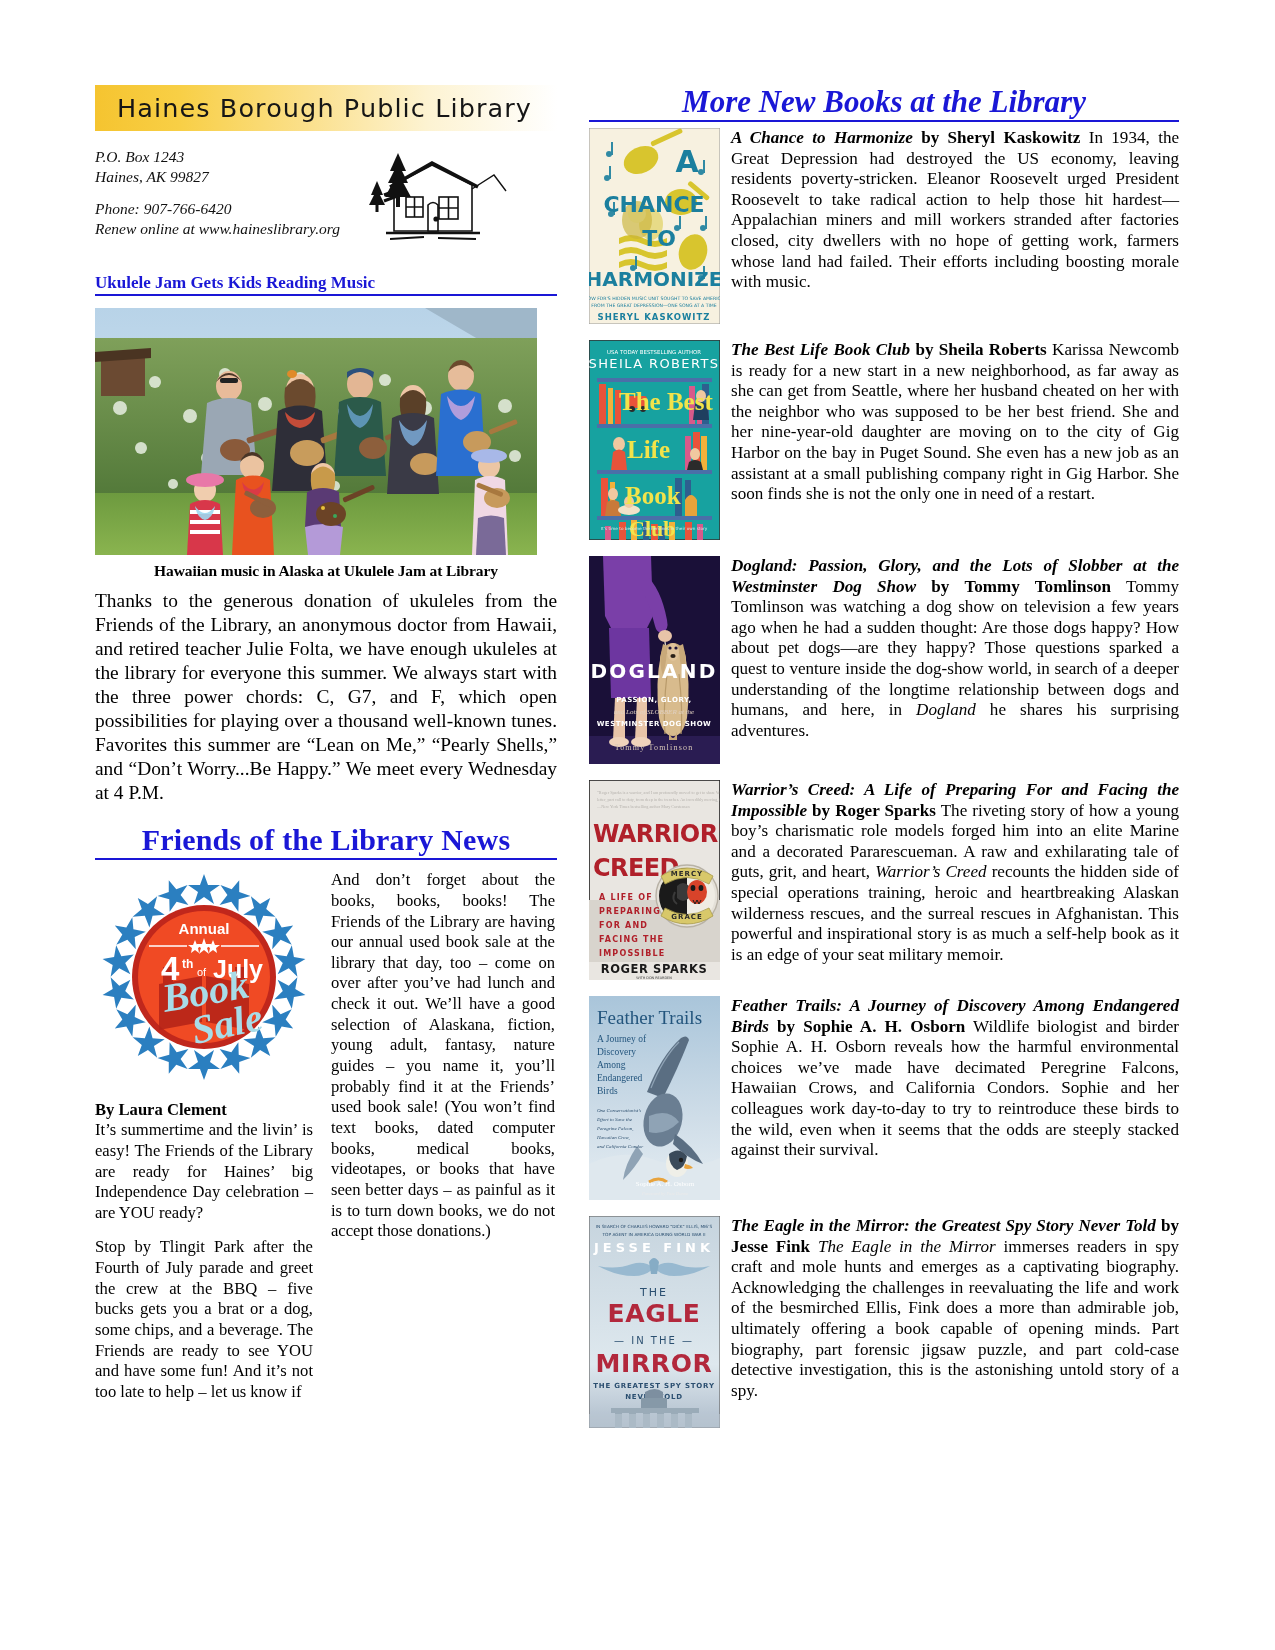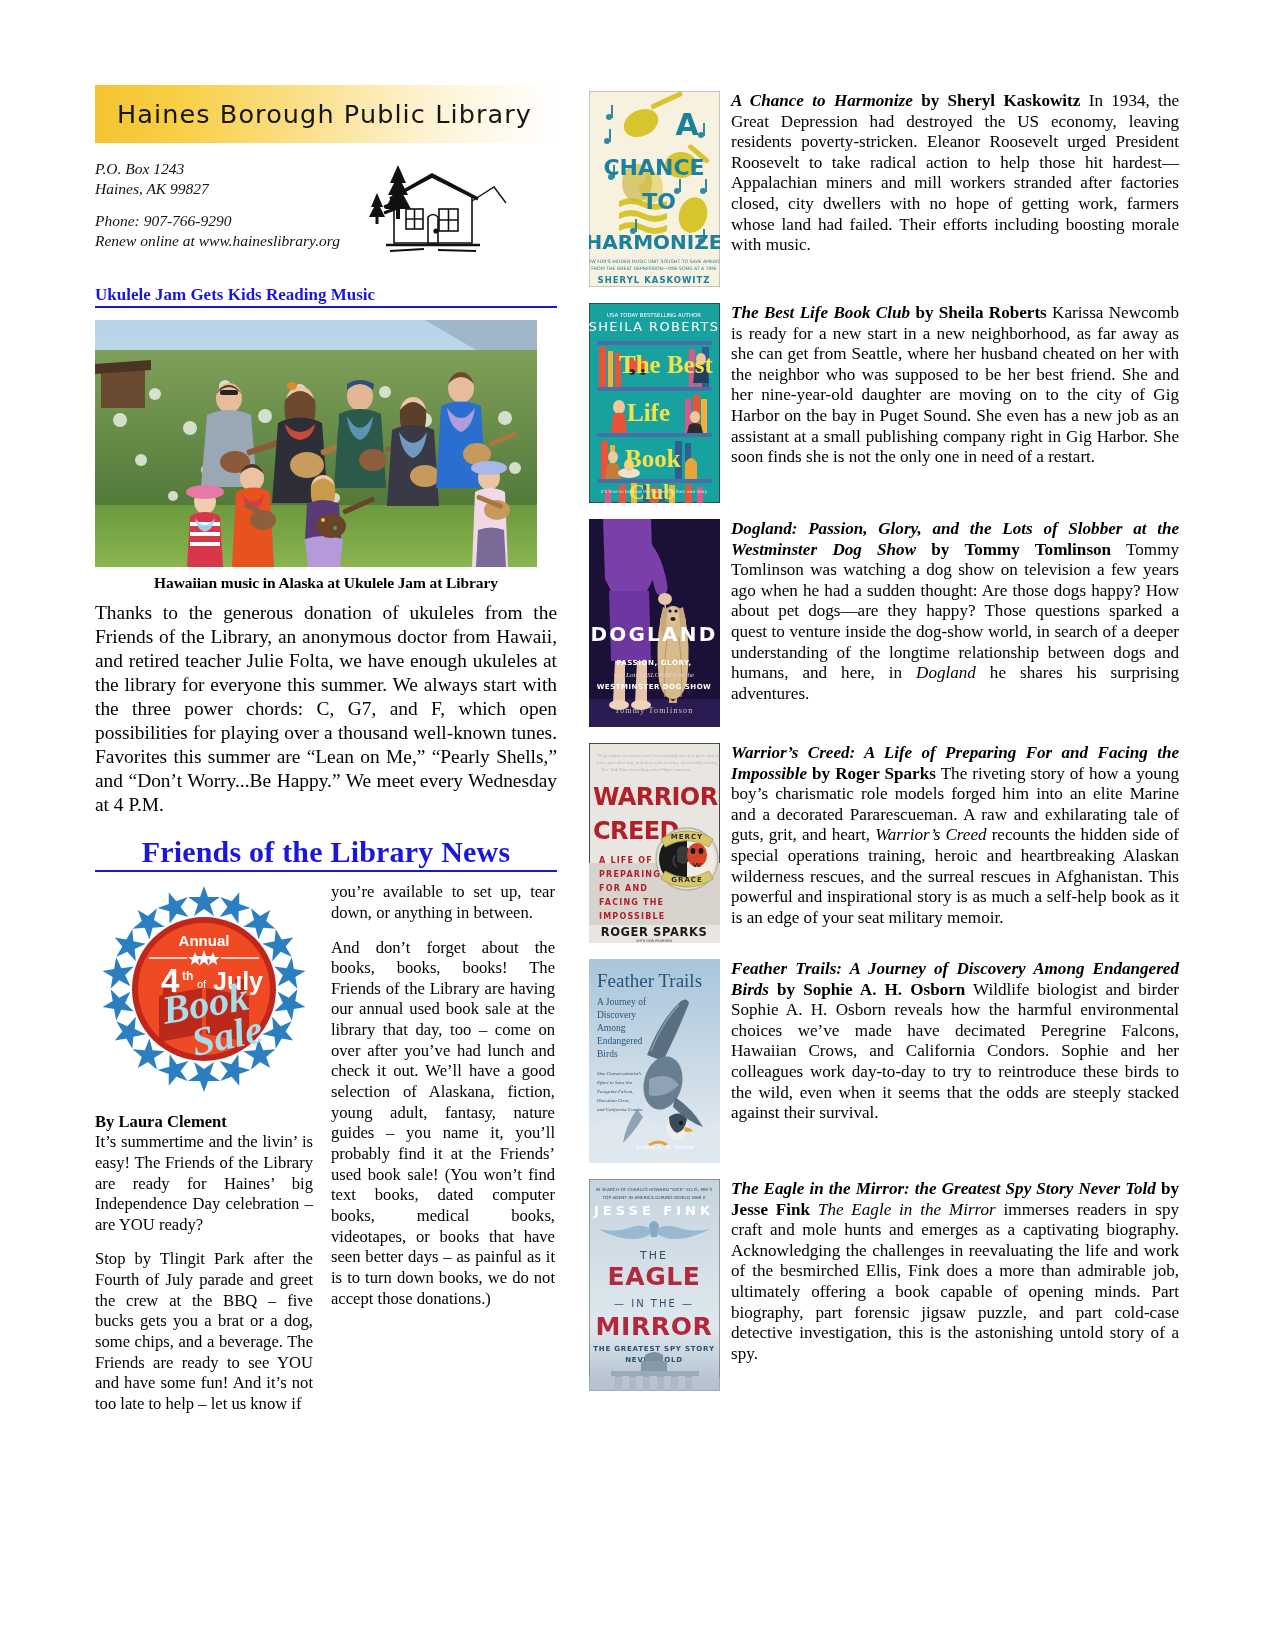--- a/index.html
+++ b/index.html
@@ -13,21 +13,21 @@
   }
   .page { position: relative; width: 1275px; height: 1650px; padding: 0; }
 
   
   .columns { display: flex; padding: 85px 95px 0 95px; gap: 32px; }
   .col-left  { width: 462px; flex: 0 0 462px; }
   .col-right { width: 590px; flex: 0 0 590px; }
 
   
   .masthead {
-    height: 58px;
+    height: 46px;
     background: linear-gradient(to right, #f5c430 0%, #f8cf45 18%, #fbe08c 46%, #fdf3d2 72%, #ffffff 100%);
     display: flex; align-items: center;
     padding-left: 22px;
   }
   .masthead-title {
     font-family: "DejaVu Sans", sans-serif;
     font-size: 25.5px; letter-spacing: 1.1px; color: #161616; font-weight: 400;
   }
   .contact-block { position: relative; margin-top: 16px; height: 108px; }
   .contact-lines {
@@ -94,21 +94,21 @@
 
       <div class="masthead">
         <span class="masthead-title">Haines Borough Public Library</span>
       </div>
 
       <div class="contact-block">
         <div class="contact-lines">
           <div>P.O. Box 1243</div>
           <div>Haines, AK 99827</div>
           <div class="contact-gap"></div>
-          <div>Phone: 907-766-9290</div>
+          <div>Phone: 907-766-6420</div>
           <div>Renew online at www.haineslibrary.org</div>
         </div>
         <svg class="library-logo" viewBox="0 0 155 110">
           <g fill="none" stroke="#111" stroke-width="1.6">
             <path d="M40 92 L40 46 L78 26 L118 46 L118 92 Z" fill="#fff"></path>
             <path d="M36 48 L78 24 L124 48" stroke-width="3.4"></path>
             <path d="M30 56 L46 50 M30 62 L46 56" stroke-width="3"></path>
             <rect x="52" y="58" width="17" height="20"></rect>
             <path d="M60.5 58 L60.5 78 M52 68 L69 68"></path>
             <rect x="85" y="58" width="19" height="22"></rect>
@@ -314,28 +314,28 @@
             <text x="96" y="172" fill="#a8dce8" font-family="Liberation Serif, serif" font-size="40" font-style="italic" font-weight="bold" transform="rotate(-12 96 172)">Sale</text>
           </svg>
           <div class="byline">By Laura Clement</div>
           <div class="small-col">
             <p>It’s summertime and the livin’ is easy! The Friends of the Library are ready for Haines’ big  Independence Day celebration – are YOU ready?</p>
             <p>Stop by Tlingit Park after the Fourth of July parade and greet the crew at the BBQ – five bucks gets you a brat or a dog, some chips, and a beverage. The Friends are ready to see YOU and have some fun! And it’s not too late to help – let us know if</p>
           </div>
         </div>
         <div class="friends-right">
           <div class="small-col">
-            <p>you’re available to set up, tear down, or anything in between.</p>
             <p>And don’t forget about the books, books, books! The Friends of the Library are having our annual used book sale at the library that day, too – come on over after you’ve had lunch and check it out. We’ll have a good selection of Alaskana, fiction, young adult, fantasy, nature guides – you name it, you’ll probably find it at the Friends’ used book sale! (You won’t find text books, dated computer books, medical books, videotapes, or books that have seen better days – as painful as it is to turn down books, we do not accept those donations.)</p>
           </div>
         </div>
       </div>
     </div>
 
     <div class="col-right">
+      <div class="head-right">More New Books at the Library</div>
 
       <div class="books">
 
         <div class="book">
           <div class="book-cover">
             <svg class="cover-img" viewBox="0 0 131 196">
               <rect width="131" height="196" fill="#f7f1e0" stroke="#999" stroke-width="1"></rect>
               <g fill="#d6c21f" opacity="0.92">
                 <ellipse cx="52" cy="32" rx="18" ry="13" transform="rotate(-25 52 32)"></ellipse>
                 <rect x="62" y="14" width="34" height="5" rx="2" transform="rotate(-25 62 16)"></rect>

